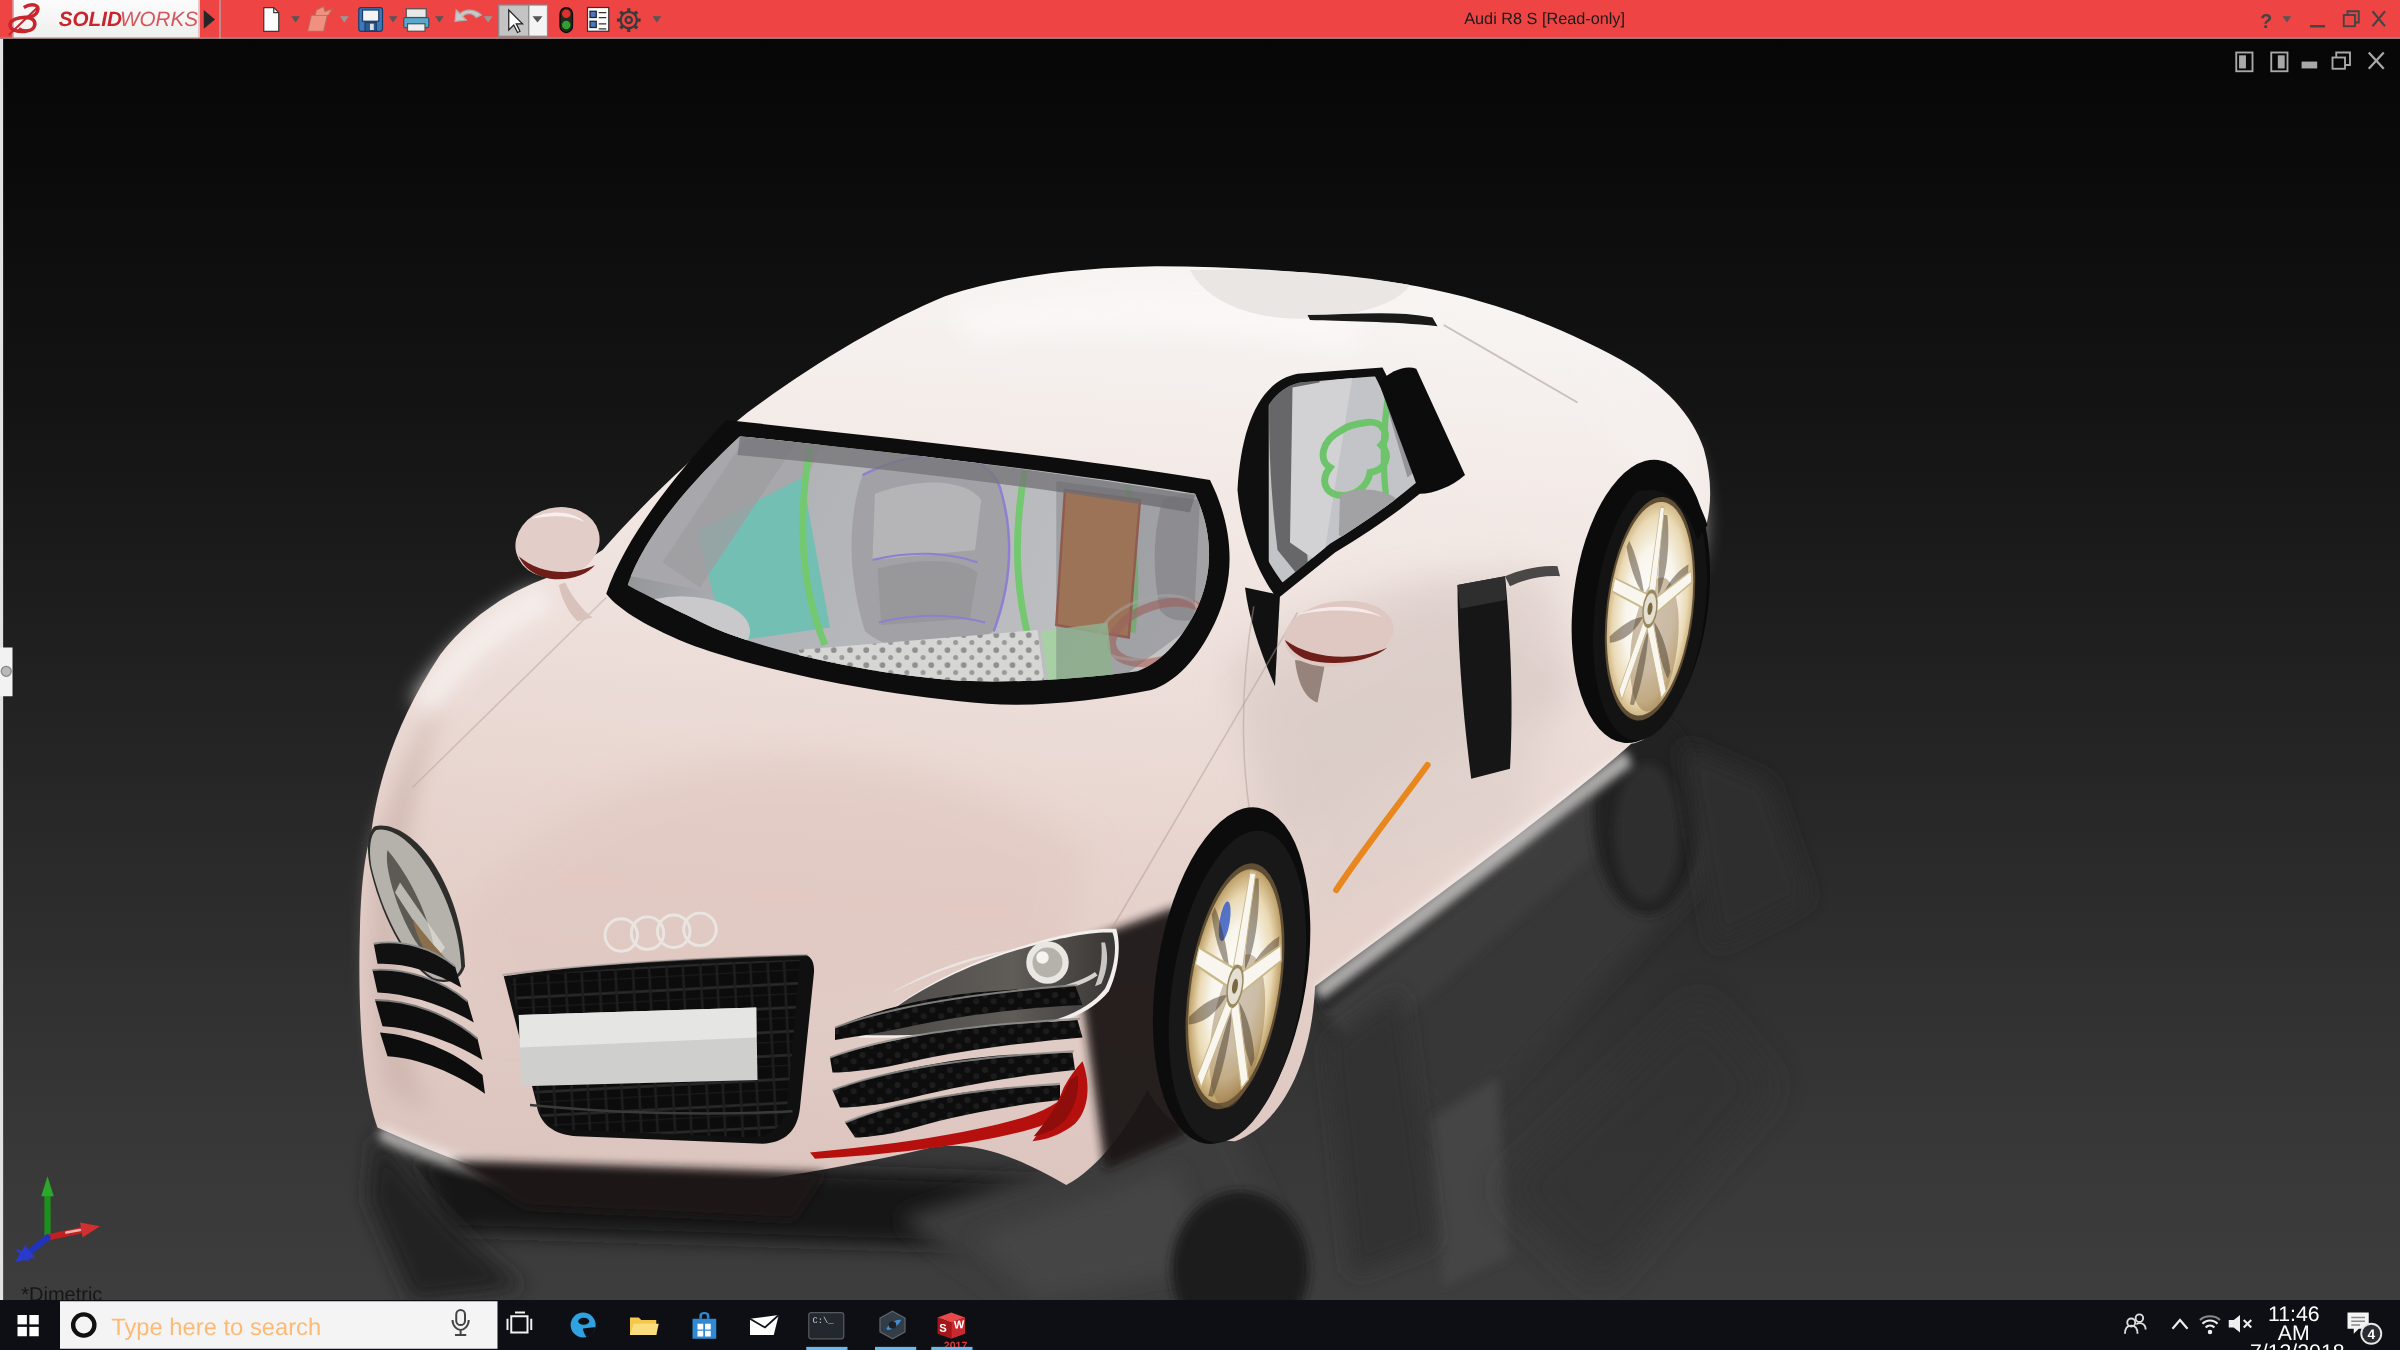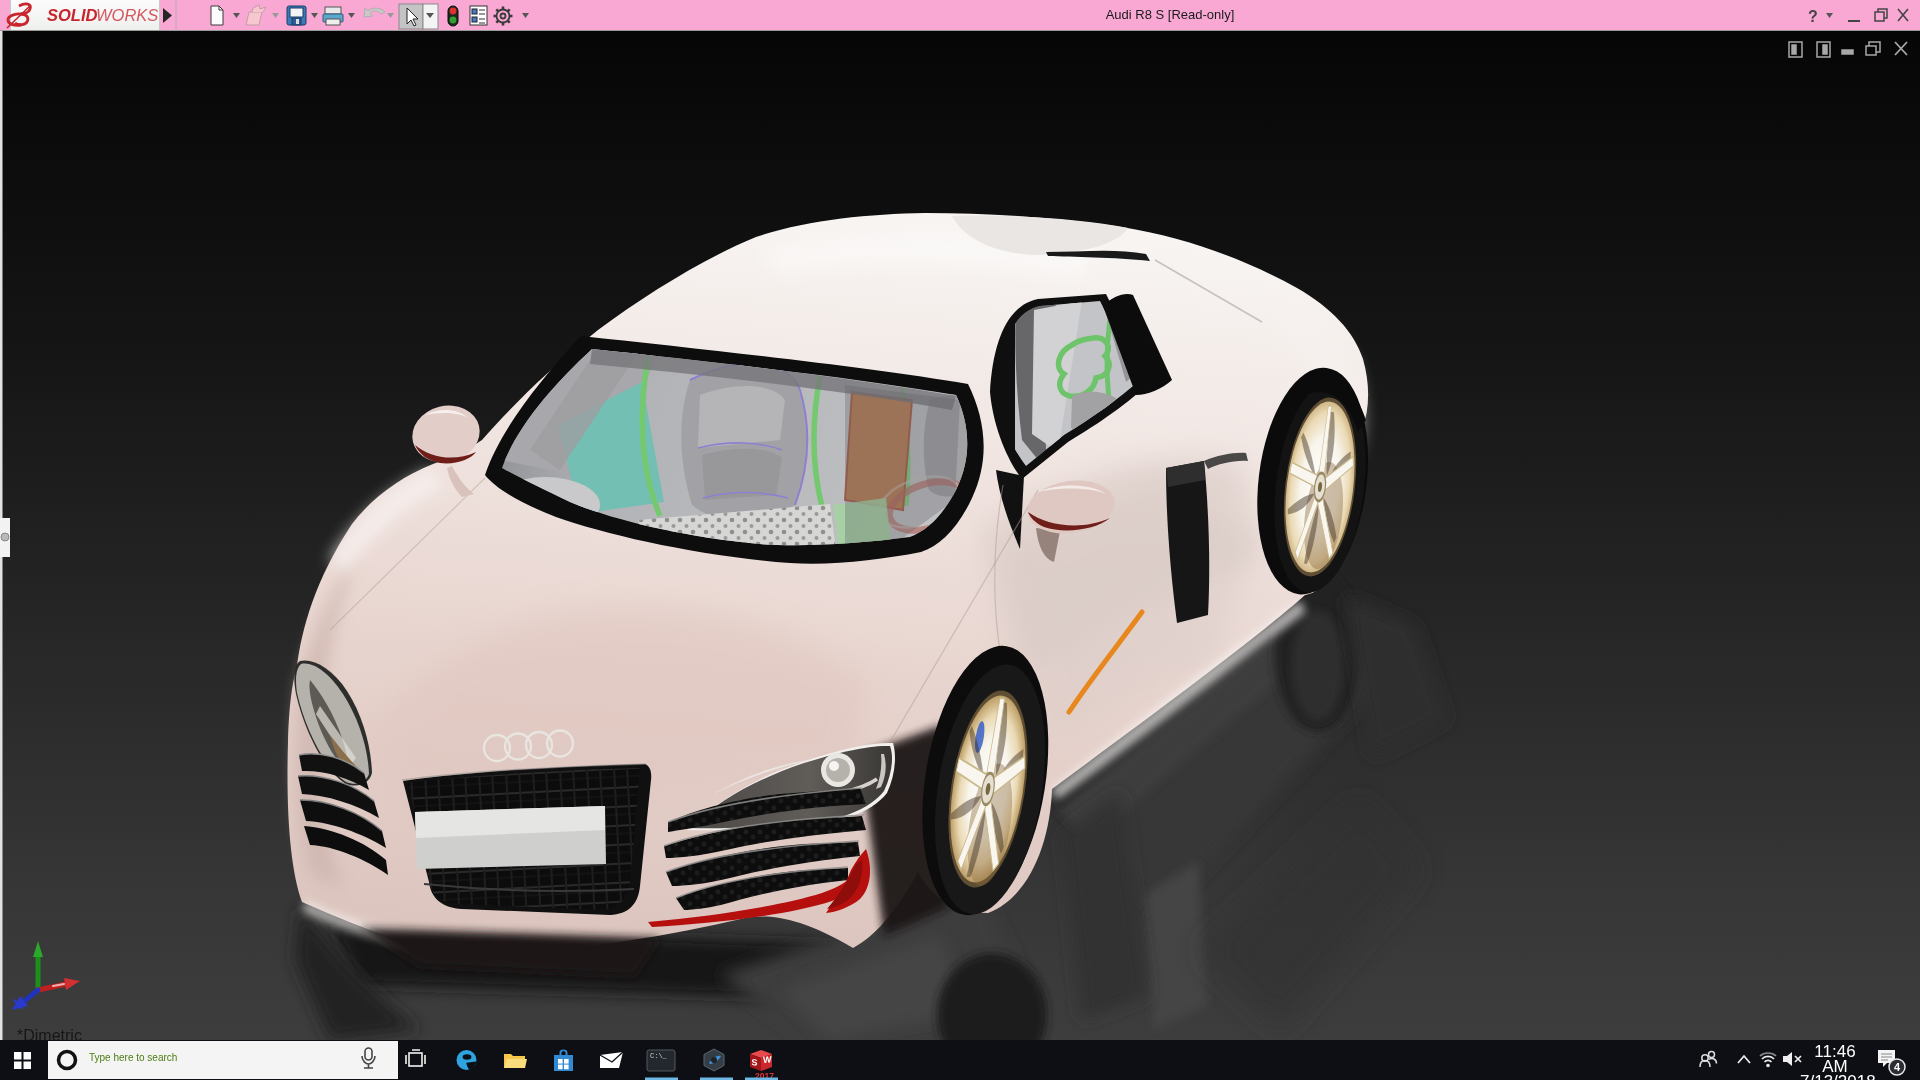--- a/index.html
+++ b/index.html
@@ -1,22 +1,22 @@
 <!DOCTYPE html>
 <html><head>
 <meta charset="utf-8">
 <style>
 html,body{margin:0;padding:0;width:1920px;height:1080px;overflow:hidden;background:#000;font-family:"Liberation Sans",sans-serif;}
-#titlebar{position:absolute;top:0;left:0;width:1920px;height:31px;background:#f9a8d4;box-sizing:border-box;border-bottom:1px solid #9a9a9a;}
+#titlebar{position:absolute;top:0;left:0;width:1920px;height:31px;background:#ef4444;box-sizing:border-box;border-bottom:1px solid #9a9a9a;}
 #logobox{position:absolute;left:10px;top:0;width:148px;height:30px;background:linear-gradient(#fbfbfb,#eef0ee);border-left:1px solid #c8c8c8;border-right:1px solid #c8c8c8;}
-#title{position:absolute;top:0;left:1040px;width:260px;height:30px;line-height:30px;font-size:13px;color:#1a1a1a;text-align:center;}
+#title{position:absolute;top:0;left:1040px;width:260px;height:30px;line-height:30px;font-size:13px;color:#1a1a1a;text-align:right;}
 #viewport{position:absolute;top:31px;left:0;width:1920px;height:1009px;}
 #taskbar{position:absolute;top:1040px;left:0;width:1920px;height:40px;background:#0d0f14;}
 #searchbox{position:absolute;left:48px;top:1041px;width:350px;height:38px;background:#f4f4f4;}
-#searchtext{position:absolute;left:89px;top:1052px;font-size:10px;color:#4d7c0f;}
+#searchtext{position:absolute;left:89px;top:1052px;font-size:19px;color:#fdba74;}
 #clock{position:absolute;left:1800px;top:1044px;width:70px;text-align:center;font-size:17px;color:#fff;line-height:15px;}
 .tb{position:absolute;top:0;left:0;}
 </style>
 </head>
 <body>
 <div id="titlebar">
  <div id="logobox"></div>
  <svg class="tb" width="560" height="31">
   <g fill="none" stroke="#c8252c">
    <path d="M 19 6 C 26 2 32 4 30 9 C 29 12 25 14 21 14 C 26 14 29 17 27.5 21 C 26 25 19 26 15 23" stroke-width="2.8"></path>

